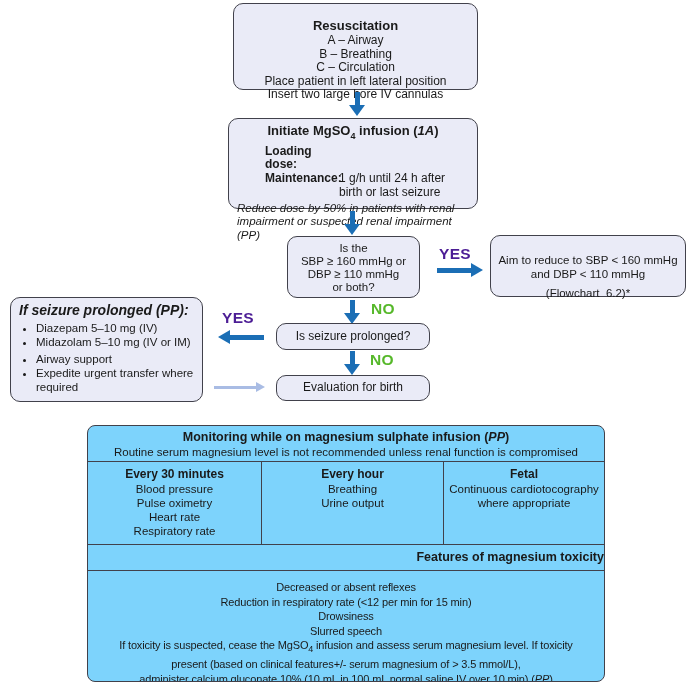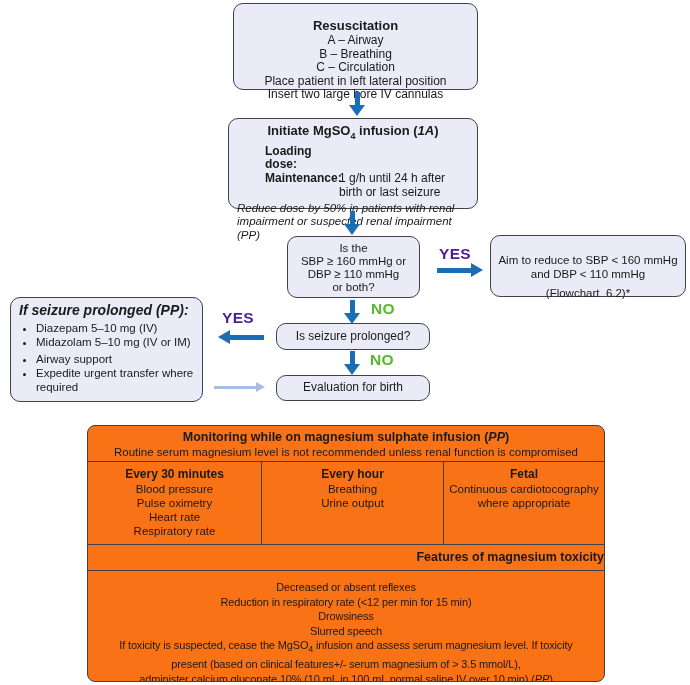--- a/index.html
+++ b/index.html
@@ -67,21 +67,21 @@
   
   .lbl { position:absolute; font-weight:bold; font-size:15.5px; letter-spacing:0.3px; }
   .lbl-yes { color:#4c1d95; }
   .lbl-no  { color:#56b82a; }
   #lbl-yes-r { left:439px; top:245px; }
   #lbl-yes-l { left:222px; top:309px; }
   #lbl-no-1  { left:371px; top:300px; }
   #lbl-no-2  { left:370px; top:351px; }
 
   
-  #mon-table { position:absolute; left:87px; top:425px; width:518px; height:257px; background:#f97316;
+  #mon-table { position:absolute; left:87px; top:425px; width:518px; height:257px; background:#7dd3fc;
                border:1.6px solid #41414b; border-radius:8px; box-sizing:border-box; overflow:hidden;
                display:flex; flex-direction:column; }
   #mon-header { height:36px; border-bottom:1.6px solid #41414b; text-align:center; padding-top:3px; box-sizing:border-box; flex:none; }
   #mon-header .t { font-size:12.5px; font-weight:bold; line-height:16px; }
   #mon-header .st { font-size:11.5px; line-height:14px; }
   #mon-cols { display:flex; height:83px; border-bottom:1.6px solid #41414b; box-sizing:border-box; flex:none; }
   .mcol { text-align:center; padding-top:5px; box-sizing:border-box; }
   .mcol .h { font-size:12px; font-weight:bold; line-height:15px; }
   .mcol .it { font-size:11.5px; line-height:14px; }
   #mcol-1 { width:174px; border-right:1.6px solid #41414b; }

